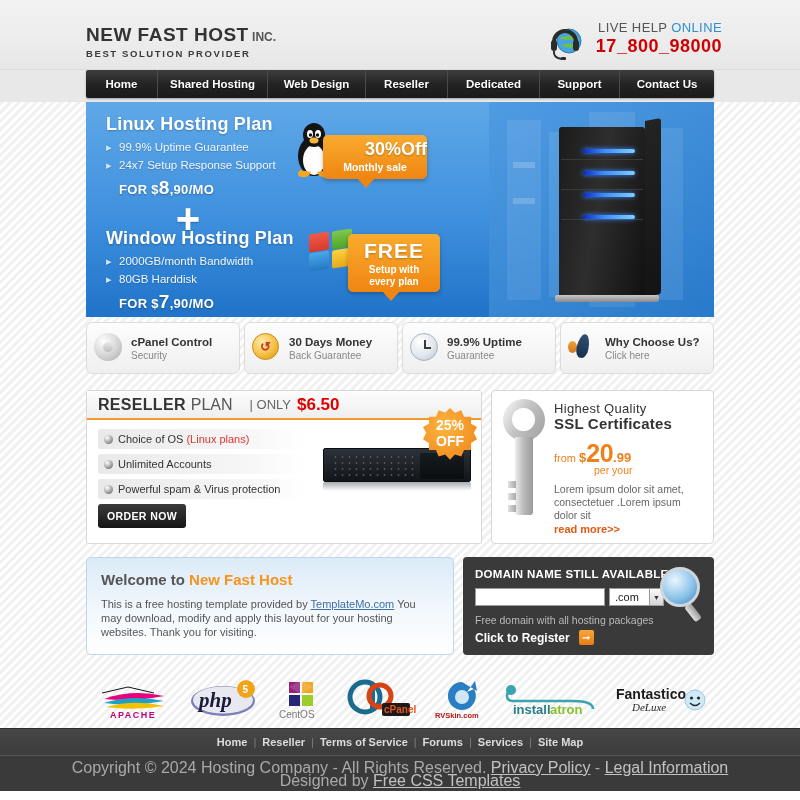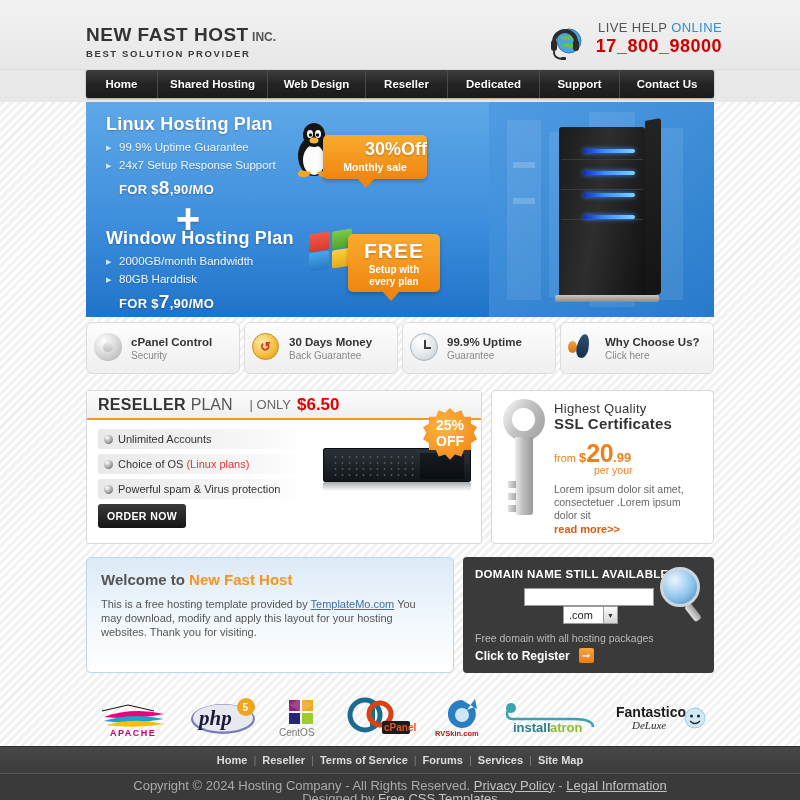--- a/index.html
+++ b/index.html
@@ -289,21 +289,21 @@
   .wel-title { font-size: 15px; font-weight: bold; color: #555; }
   .wel-title .orange { color: #f7941e; }
   .wel-text { font-size: 11px; color: #555; line-height: 14px; margin-top: 9px; }
   .wel-text a { color: #3b6fa8; text-decoration: underline; }
 
   .domain {
     flex: 1; background: #3a3a3a; border-radius: 4px; padding: 11px 12px 10px 12px;
     position: relative; overflow: hidden;
   }
   .dom-title { font-size: 11.5px; font-weight: bold; color: #fff; letter-spacing: .3px; }
-  .dom-row { display: flex; margin-top: 8px; align-items: center; flex-direction: column; }
+  .dom-row { display: flex; margin-top: 8px; align-items: center; }
   .dom-input {
     width: 130px; height: 18px; border: 1px solid #9a9a9a; background: #fff;
     font-size: 11px; padding: 0 3px; font-family: "Liberation Sans", sans-serif;
   }
   .dom-select {
     margin-left: 4px; height: 18px; background: #fff; border: 1px solid #9a9a9a;
     display: flex; align-items: center; font-size: 11px; color: #222; padding-left: 5px;
     width: 55px; justify-content: space-between;
   }
   .dom-select .caret {
@@ -342,21 +342,21 @@
     height: 27px; background: linear-gradient(#474747, #3c3c3c);
     border-top: 1px solid #2c2c2c;
     display: flex; align-items: center; justify-content: center;
     font-size: 11px; font-weight: bold; color: #dcdcdc;
   }
   .footer-nav span.sep { color: #7d7d7d; margin: 0 6px; font-weight: normal; }
   .footer-nav a { color: #dcdcdc; text-decoration: none; cursor: pointer; }
   .footer-bot {
     height: 36px; background: #3a3a3a; border-top: 1px solid #555;
     display: flex; flex-direction: column; align-items: center; justify-content: center;
-    font-size: 13px; color: #a9a9a9; line-height: 13px;
+    font-size: 16px; color: #a9a9a9; line-height: 13px;
   }
   .footer-bot a { color: #c2c2c2; text-decoration: underline; }
 </style>
 </head>
 <body>
 
 <div class="page">
 
   <div class="header">
     <div class="logo-wrap">
@@ -519,26 +519,26 @@
       <div class="reseller">
         <div class="res-head">
           <span class="t1">RESELLER</span>
           <span class="t2">PLAN</span>
           <span class="t3">| ONLY</span>
           <span class="t4">$6.50</span>
         </div>
         <div class="res-body">
           <div class="res-li">
             <span class="dot"></span>
-            <span>Unlimited Accounts</span>
+            <span>Choice of OS</span>
+            <span class="red">(Linux plans)</span>
           </div>
           <div class="res-li">
             <span class="dot"></span>
-            <span>Choice of OS</span>
-            <span class="red">(Linux plans)</span>
+            <span>Unlimited Accounts</span>
           </div>
           <div class="res-li">
             <span class="dot"></span>
             <span>Powerful spam &amp; Virus protection</span>
           </div>
           <div class="order-btn">ORDER NOW</div>
 
           <div class="hdd">
             <div class="hdd-mesh"></div>
             <div class="hdd-r"></div>

